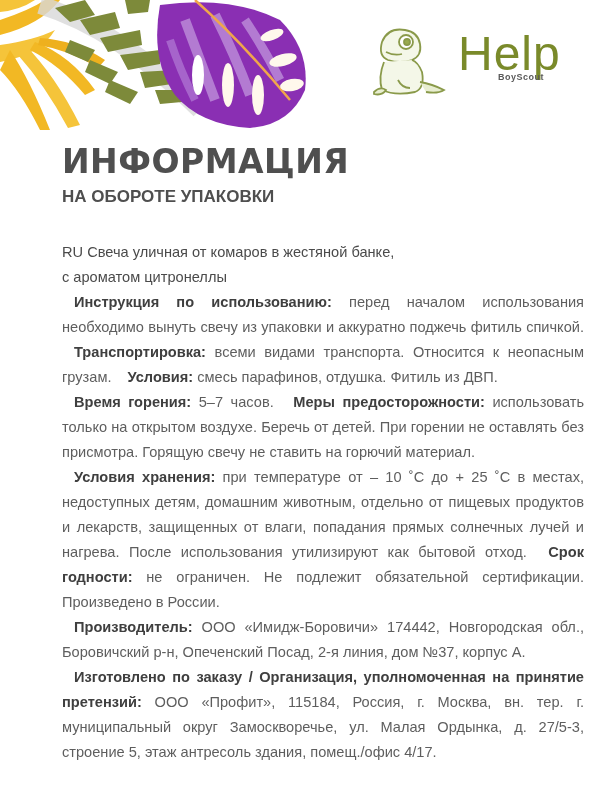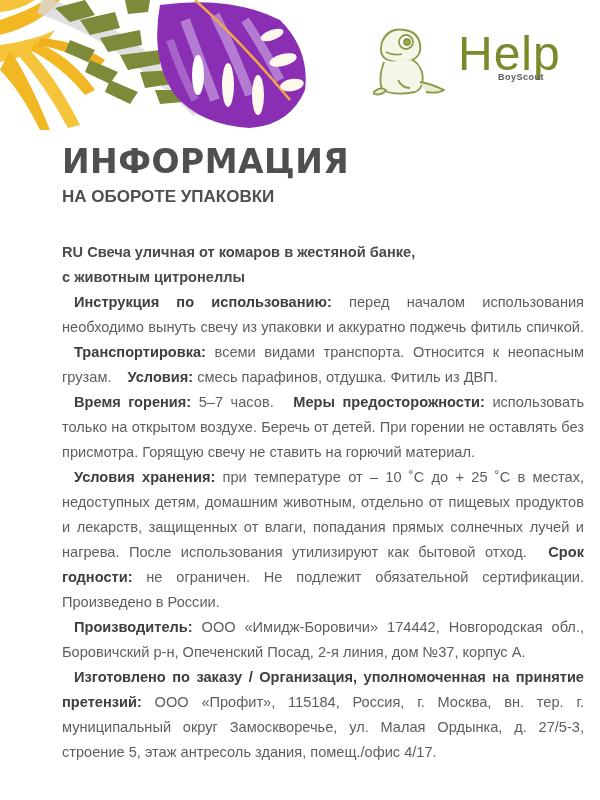--- a/index.html
+++ b/index.html
@@ -34,21 +34,21 @@
     font-family: Liberation Sans, sans-serif;
     font-weight: bold; font-size: 17px; color: #4f4f4f;
     line-height: 22px; margin-top: 6px;
   }
   .body-text {
     position: absolute; left: 62px; top: 240px; width: 522px;
     font-family: "Liberation Sans", sans-serif;
     font-size: 14.6px; line-height: 25px; color: #5e5e5e;
     text-align: justify;
   }
-  .product-name { font-weight: bold; color: #4a4a4a; text-align: left; }
+  .product-name { font-weight: normal; color: #4a4a4a; text-align: left; }
   .para { margin: 0; }
   .lbl { font-weight: bold; color: #3f3f3f; margin-left: 12px; }
 </style>
 </head>
 <body>
 
 <div class="header">
   <svg class="leaves" viewBox="0 0 360 135" xmlns="http://www.w3.org/2000/svg">
 
     <g>
@@ -110,21 +110,21 @@
 </div>
 
 <div class="title-block">
   <h1 class="title-main">ИНФОРМАЦИЯ</h1>
   <div class="title-sub">НА ОБОРОТЕ УПАКОВКИ</div>
 </div>
 
 <div class="body-text">
   <div class="product-name">
     <div>RU Свеча уличная от комаров в жестяной банке,</div>
-    <div>с животным цитронеллы</div>
+    <div>с ароматом цитронеллы</div>
   </div>
 
   <p class="para">
     <span class="lbl">Инструкция по использованию:</span><span> перед началом использования необходимо вынуть свечу из упаковки и аккуратно поджечь фитиль спичкой. </span><span class="lbl">Транспортировка:</span><span> всеми видами транспорта. Относится к неопасным грузам. </span><span class="lbl">Условия:</span><span> смесь парафинов, отдушка. Фитиль из ДВП.</span>
   </p>
 
   <p class="para">
     <span class="lbl">Время горения:</span><span> 5–7 часов. </span><span class="lbl">Меры предосторожности:</span><span> использовать только на открытом воздухе. Беречь от детей. При горении не оставлять без присмотра. Горящую свечу не ставить на горючий материал.</span>
   </p>
 

